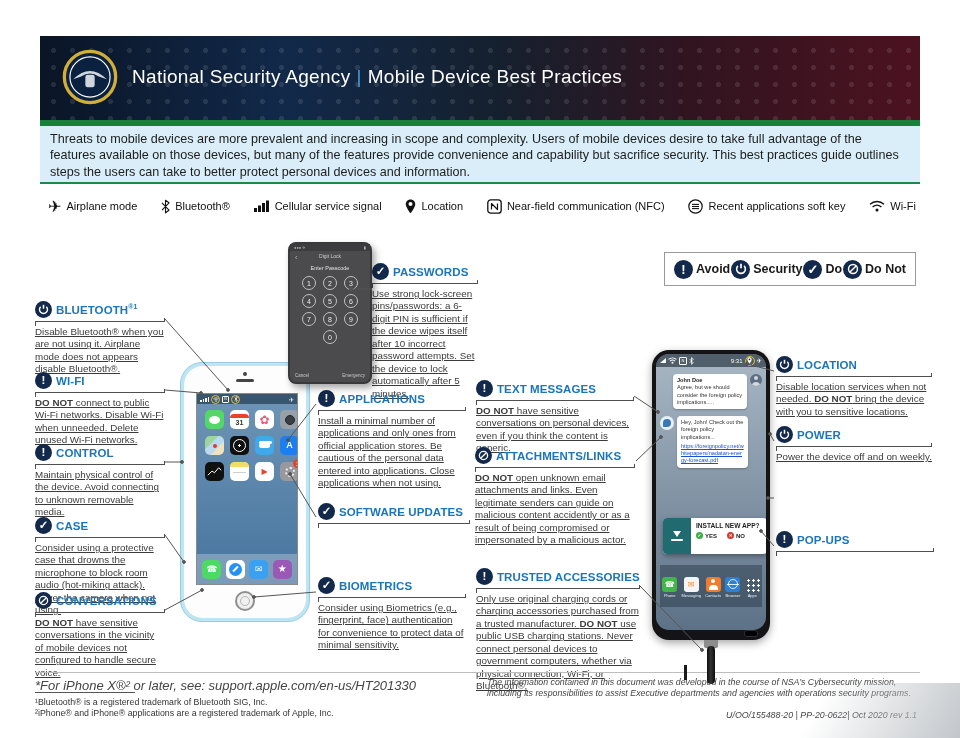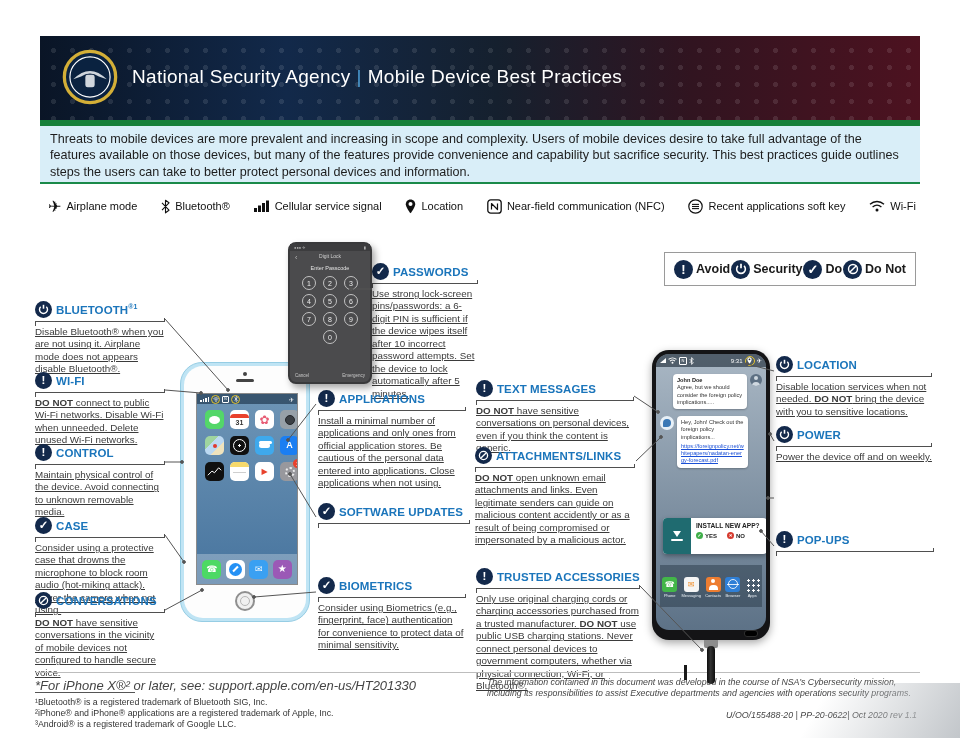--- a/index.html
+++ b/index.html
@@ -612,21 +612,20 @@
   </div>
   <div class="cable-plug"></div>
   <div class="cable-wire"></div>
 
   <div class="footer-rule"></div>
   <div class="footer-tick"></div>
   <div class="fn-left">*For iPhone X®² or later, see: support.apple.com/en-us/HT201330</div>
   <div class="fn-line"></div>
   <div class="tm" style="top:708px;">²iPhone® and iPhone® applications are a registered trademark of Apple, Inc.</div>
   <div class="tm" style="top:697px;">¹Bluetooth® is a registered trademark of Bluetooth SIG, Inc.</div>
-  <div class="tm" style="top:719px;">³Android® is a registered trademark of Google LLC.</div>
   <div class="fn-right">The information contained in this document was developed in the course of NSA’s Cybersecurity mission, including its responsibilities to assist Executive departments and agencies with operations security programs.</div>
   <div class="doc-id">U/OO/155488-20 | PP-20-0622| Oct 2020 rev 1.1</div>
 
   <svg class="links" width="960" height="738">
     <g stroke="#555" stroke-width="1" fill="#555">
       <line x1="165" y1="319" x2="228" y2="390"></line>
         <circle cx="228" cy="390" r="1.4"></circle>
       <line x1="165" y1="390" x2="201" y2="393"></line>
         <circle cx="201" cy="393" r="1.4"></circle>
       <line x1="165" y1="462" x2="182" y2="462"></line>

